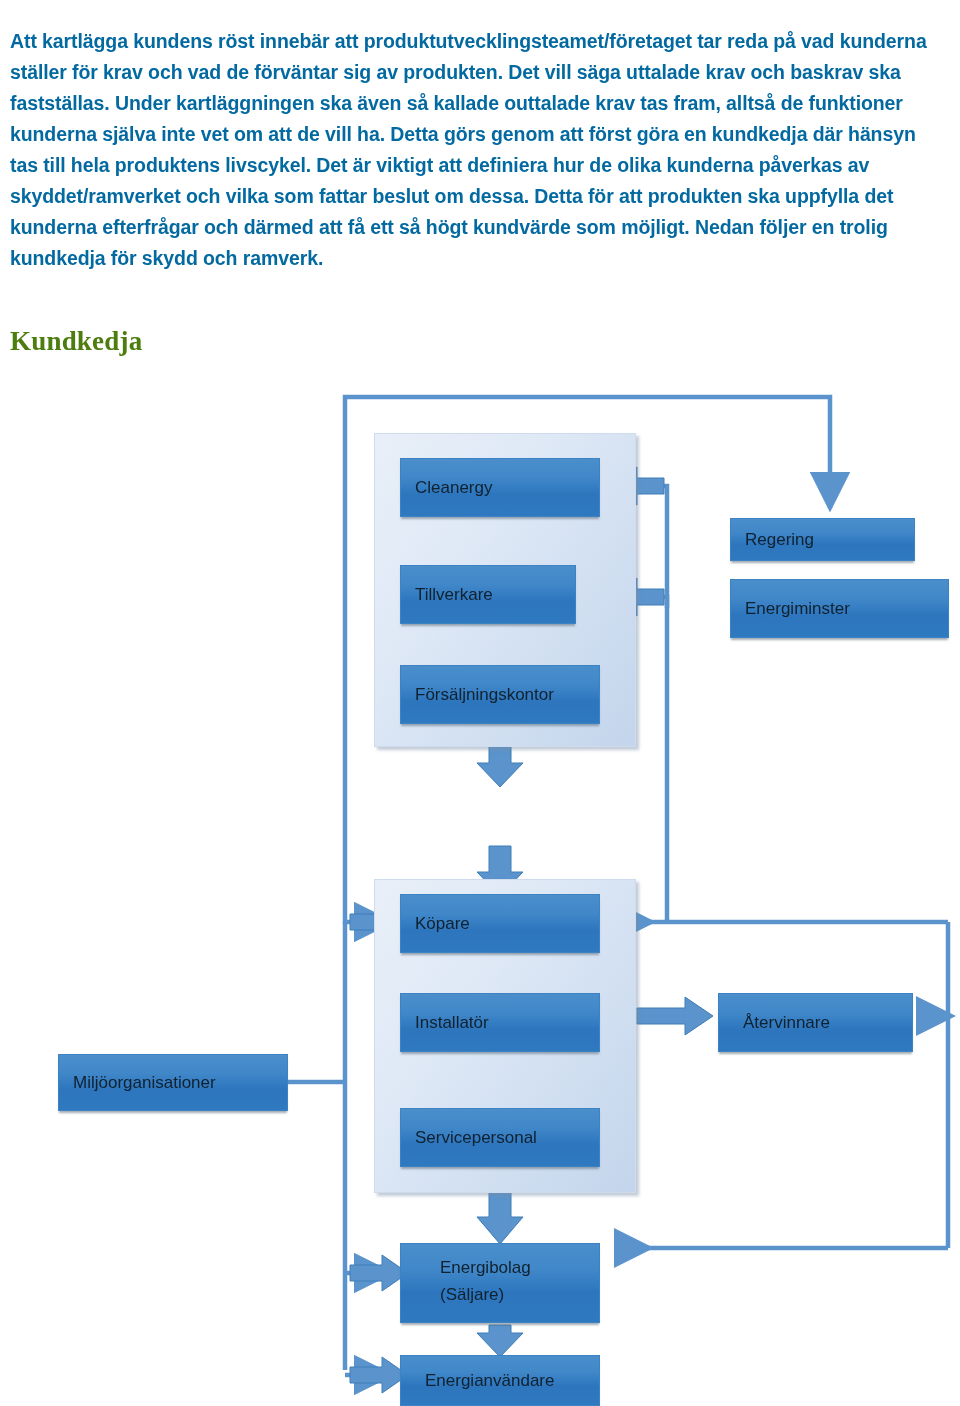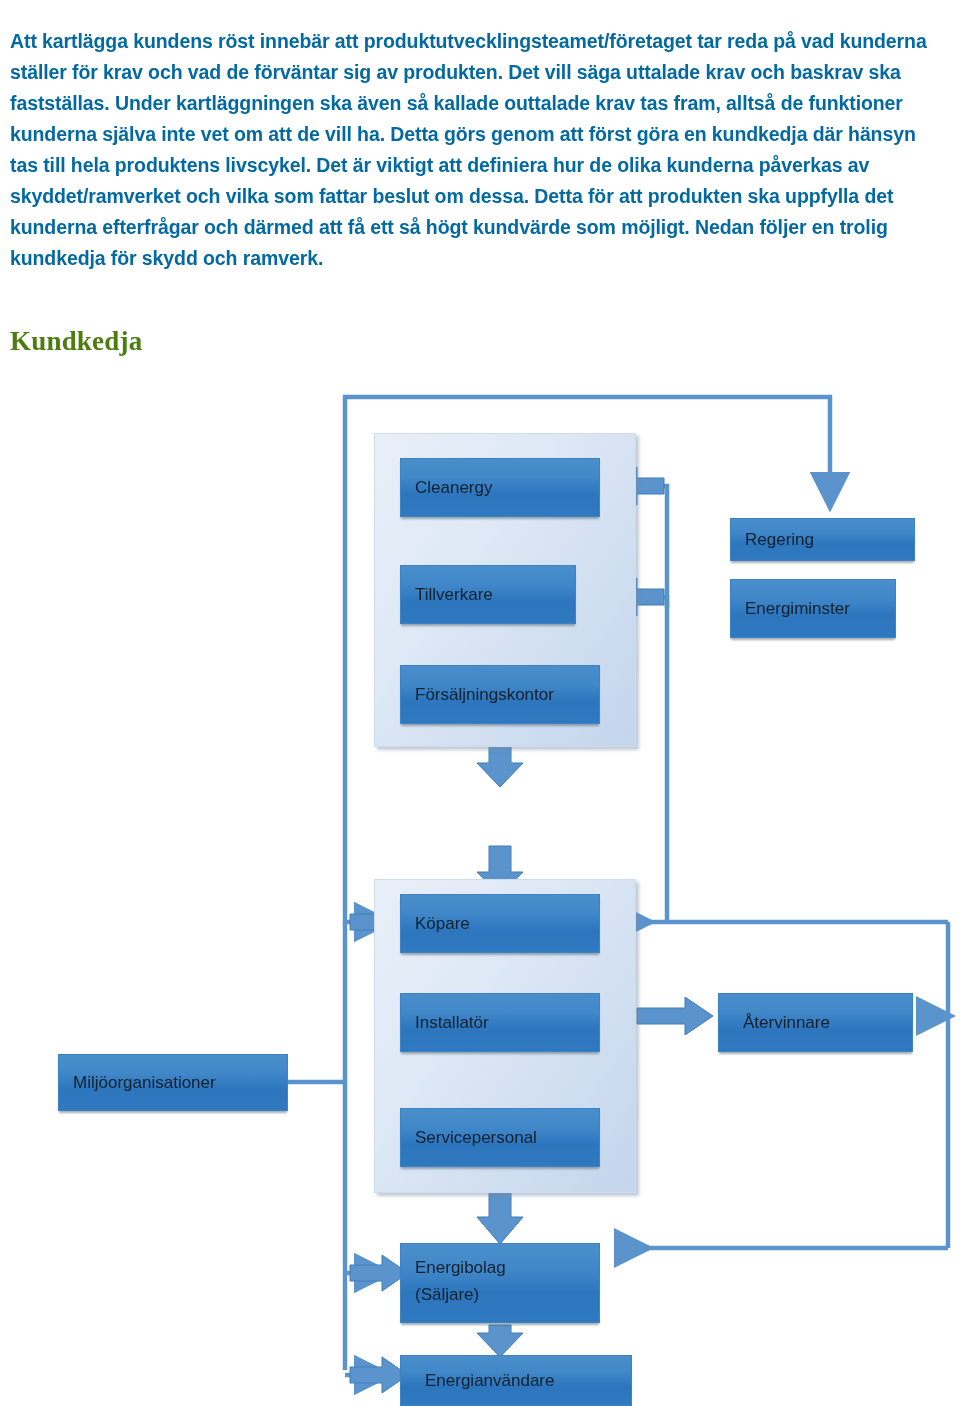--- a/index.html
+++ b/index.html
@@ -41,21 +41,21 @@
     border:1px solid #3d82c2;
     box-shadow:0 3px 2px -1px rgba(90,105,120,0.55);
     color:#10212f;
     font-size:17px;
     display:flex;align-items:center;
     padding-left:14px;
     box-sizing:border-box;
     line-height:27px;
   }
   .node.two-line{display:block;padding-top:10px;}
-  .node.two-line span{display:block;}
+  .node.two-line span{display:block;margin-left:25px;}
 </style>
 </head>
 <body>
 
 <p id="intro">Att kartlägga kundens röst innebär att produktutvecklingsteamet/företaget tar reda på vad kunderna ställer för krav och vad de förväntar sig av produkten. Det vill säga uttalade krav och baskrav ska fastställas. Under kartläggningen ska även så kallade outtalade krav tas fram, alltså de funktioner kunderna själva inte vet om att de vill ha. Detta görs genom att först göra en kundkedja där hänsyn tas till hela produktens livscykel. Det är viktigt att definiera hur de olika kunderna påverkas av skyddet/ramverket och vilka som fattar beslut om dessa. Detta för att produkten ska uppfylla det kunderna efterfrågar och därmed att få ett så högt kundvärde som möjligt. Nedan följer en trolig kundkedja för skydd och ramverk.</p>
 
 <h2 id="kundkedja">Kundkedja</h2>
 
 <div id="diagram">
 
@@ -139,28 +139,28 @@
   <div class="node" style="left:400px;top:993px;width:200px;height:59px;">
     <span>Installatör</span>
   </div>
   <div class="node" style="left:400px;top:1108px;width:200px;height:59px;">
     <span>Servicepersonal</span>
   </div>
   <div class="node two-line" style="left:400px;top:1243px;width:200px;height:80px;">
     <span>Energibolag</span>
     <span>(Säljare)</span>
   </div>
-  <div class="node" style="left:400px;top:1355px;width:232px;height:51px;padding-left:24px;">
+  <div class="node" style="left:400px;top:1355px;width:200px;height:51px;padding-left:24px;">
     <span>Energianvändare</span>
   </div>
 
   <div class="node" style="left:730px;top:518px;width:185px;height:43px;">
     <span>Regering</span>
   </div>
-  <div class="node" style="left:730px;top:579px;width:166px;height:59px;">
+  <div class="node" style="left:730px;top:579px;width:219px;height:59px;">
     <span>Energiminster</span>
   </div>
 
   <div class="node" style="left:718px;top:993px;width:195px;height:59px;padding-left:24px;">
     <span>Återvinnare</span>
   </div>
 
   <div class="node" style="left:58px;top:1054px;width:230px;height:57px;">
     <span>Miljöorganisationer</span>
   </div>

